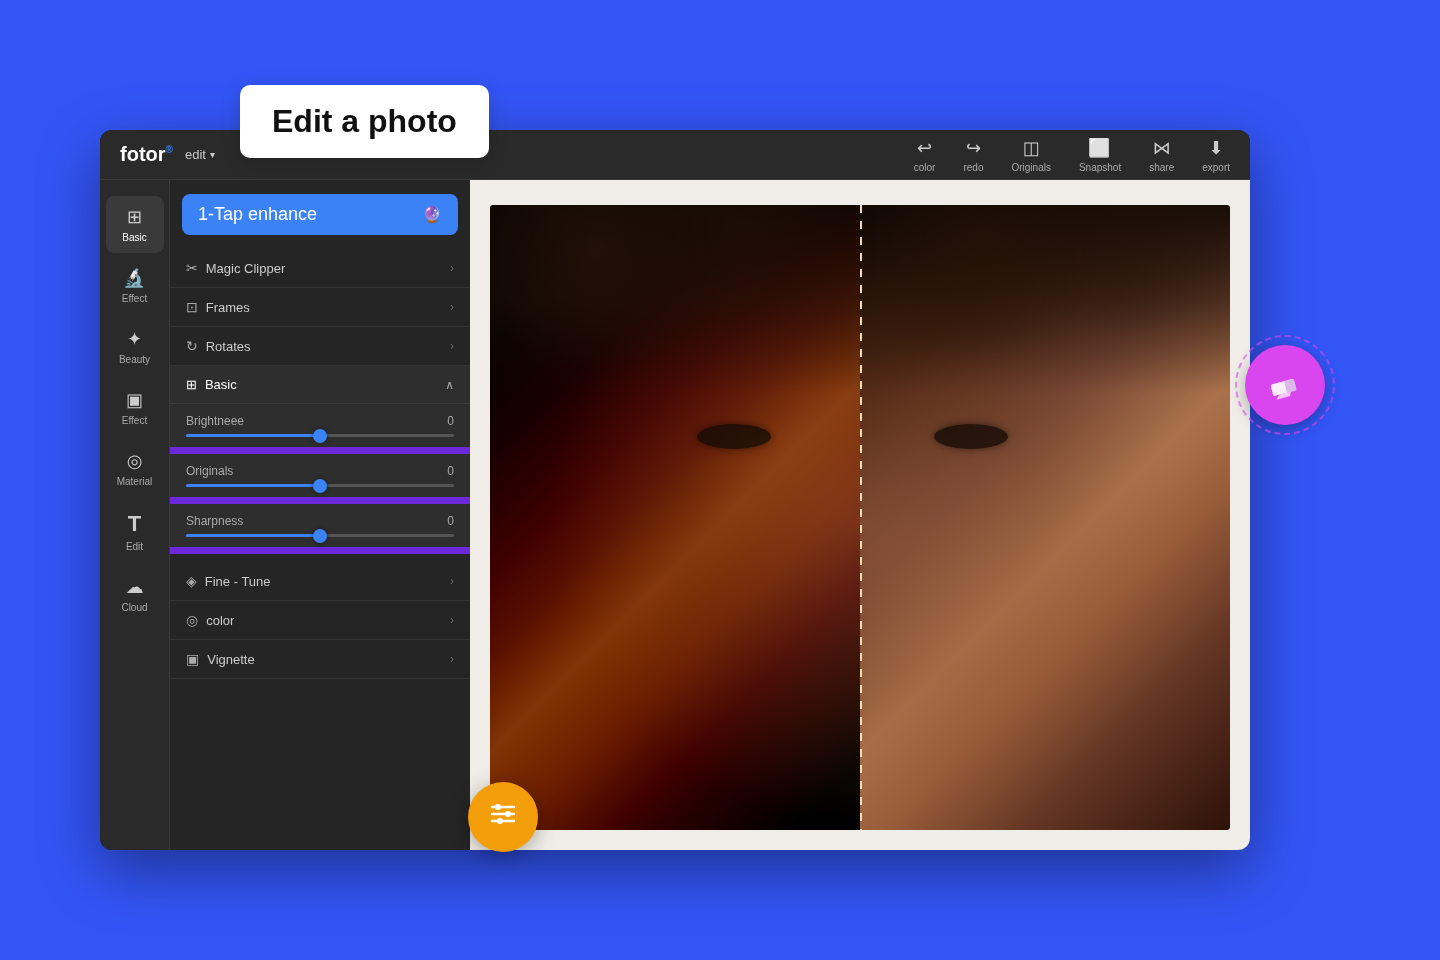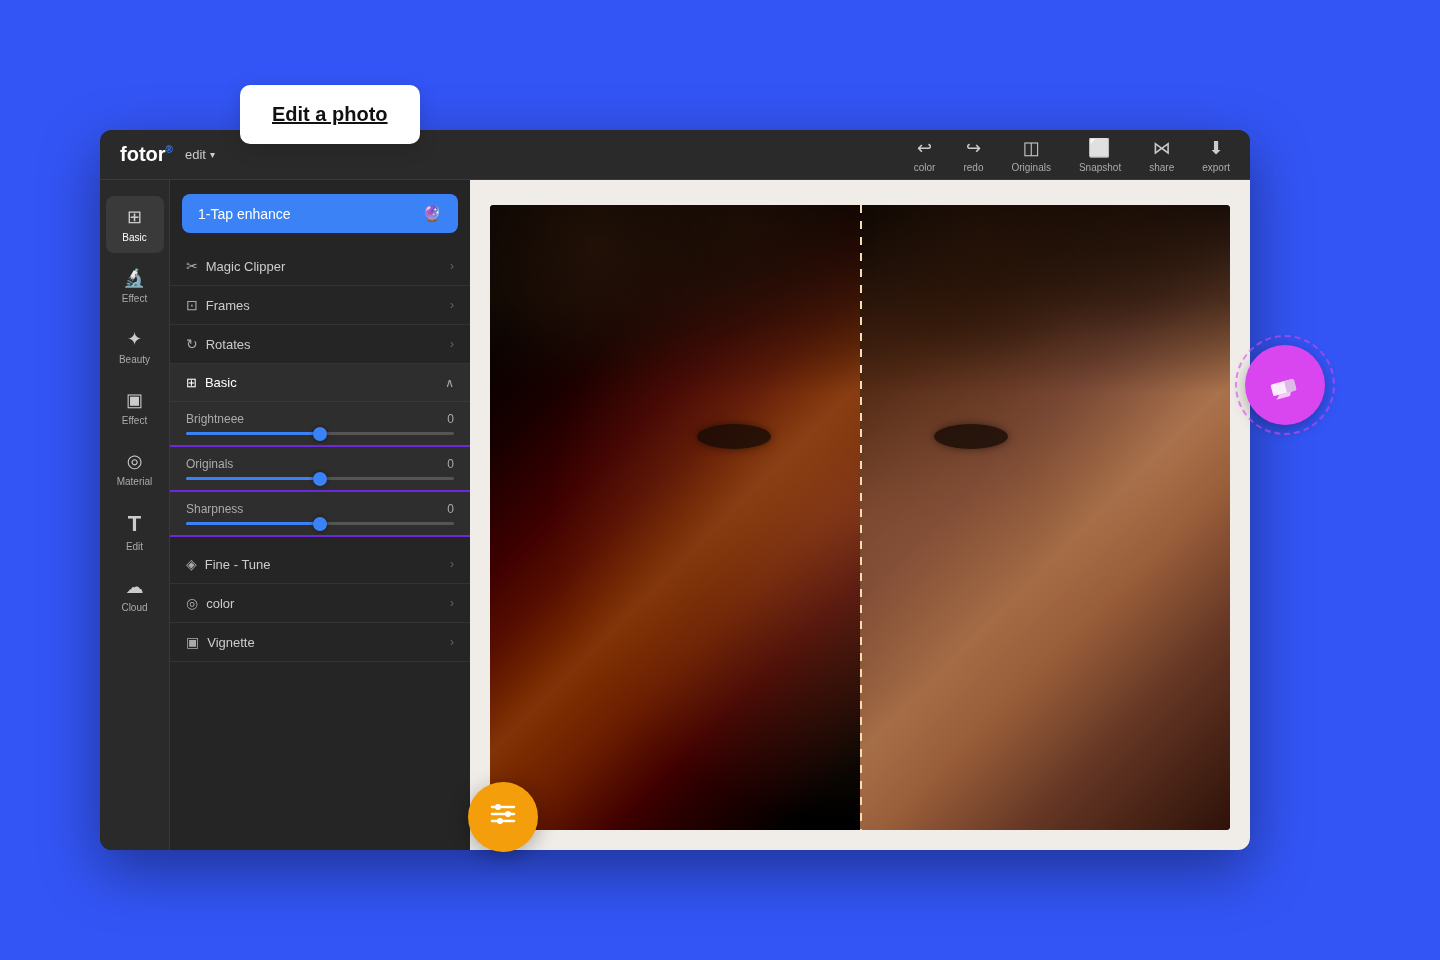--- a/index.html
+++ b/index.html
@@ -17,24 +17,23 @@
       position: absolute;
       top: 85px;
       left: 240px;
       background: white;
       border-radius: 10px;
       padding: 18px 32px;
       z-index: 20;
       box-shadow: 0 4px 20px rgba(0,0,0,0.15);
     }
     .tooltip-card h1 {
-      font-size: 20px;
+      font-size: 32px;
       font-weight: 700;
       color: #111;
-      text-decoration: underline;
     }
 
     
     .app-window {
       position: absolute;
       top: 130px;
       left: 100px;
       width: 1150px;
       height: 720px;
       background: #1e1e1e;
@@ -161,21 +160,21 @@
       margin: 14px 12px;
       background: #3b82f6;
       border-radius: 8px;
       padding: 10px 16px;
       display: flex;
       align-items: center;
       justify-content: space-between;
       cursor: pointer;
     }
     .tap-enhance span {
-      font-size: 14px;
+      font-size: 18px;
       font-weight: 500;
       color: white;
     }
     .tap-enhance .magic-icon {
       font-size: 16px;
       color: white;
     }
 
     
     .control-row {
@@ -223,21 +222,21 @@
       font-weight: 500;
     }
     .basic-header .chevron-up {
       font-size: 12px;
       color: #aaa;
     }
 
     
     .slider-group {
       padding: 10px 16px;
-      border-bottom: 2px solid #6d28d9;
+      border-bottom: 7px solid #6d28d9;
     }
     .slider-label-row {
       display: flex;
       justify-content: space-between;
       margin-bottom: 6px;
     }
     .slider-label {
       font-size: 12px;
       color: #aaa;
     }

